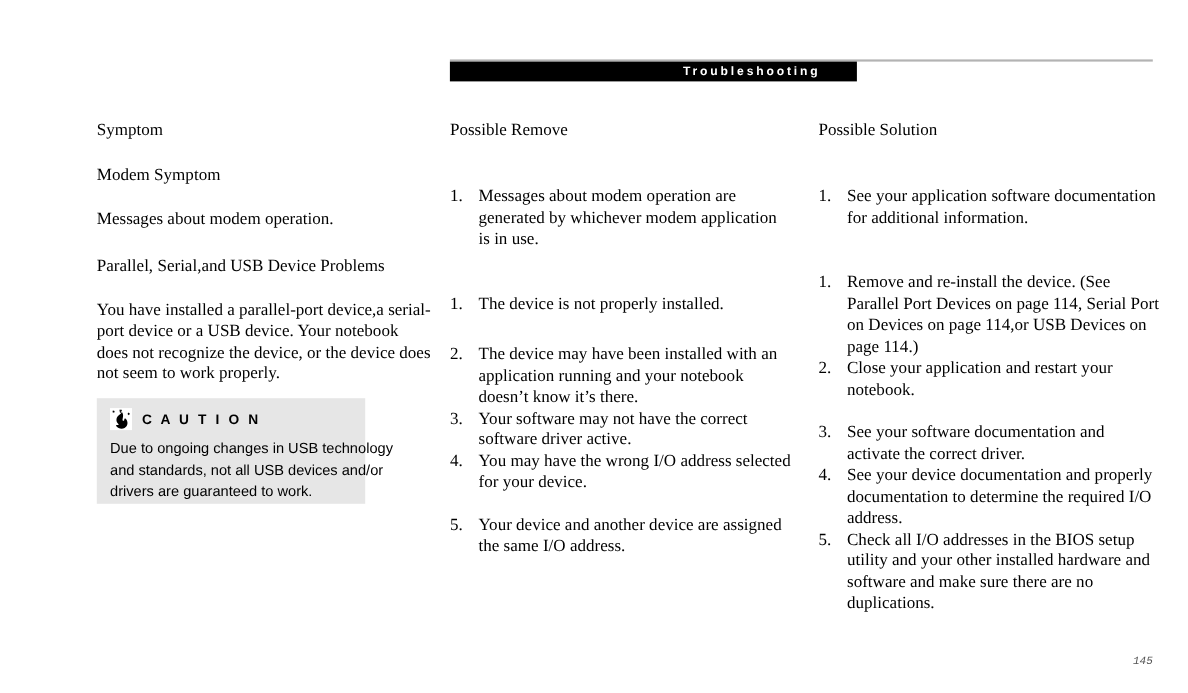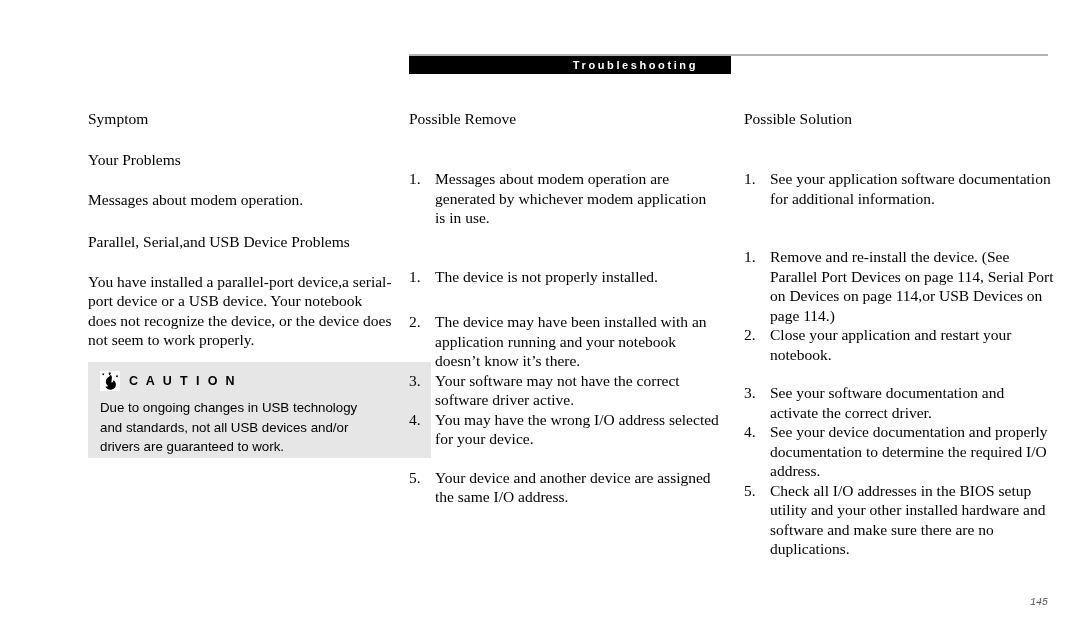--- a/index.html
+++ b/index.html
@@ -40,21 +40,21 @@
     left: 409px;
     top: 54px;
     width: 639px;
     height: 2px;
     background: #b3b3b3;
   }
   #section-banner {
     position: absolute;
     left: 409px;
     top: 56px;
-    width: 322px;
+    width: 370px;
     height: 18px;
     background: #000000;
   }
   #section-banner-label {
     position: absolute;
     right: 33px;
     top: 2px;
     font-family: "Liberation Sans", "DejaVu Sans", sans-serif;
     font-size: 11px;
     font-weight: bold;
@@ -116,21 +116,21 @@
   }
   .li-gap-lg  { margin-top: 26px; }
   .li-gap-md  { margin-top: 19px; }
   .li-gap-sm  { margin-top: 0px; }
 
   
   #caution-box {
     position: absolute;
     left: 88px;
     top: 362px;
-    width: 343px;
+    width: 244px;
     height: 96px;
     background: #e6e6e6;
   }
   #caution-head {
     position: absolute;
     left: 12px;
     top: 9px;
     height: 20px;
     display: flex;
     align-items: center;
@@ -177,21 +177,21 @@
 <div id="page-header">
   <div id="header-rule"></div>
   <div id="section-banner">
     <div id="section-banner-label">Troubleshooting</div>
   </div>
 </div>
 
 <div class="column" id="col-symptom">
   <div class="col-heading">Symptom</div>
 
-  <div class="sym-subheading">Your Problems</div>
+  <div class="sym-subheading">Modem Symptom</div>
   <div class="sym-para">Messages about modem operation.</div>
 
   <div class="sym-subheading sym-block-gap">Parallel, Serial,and USB Device Problems</div>
   <div class="sym-para">You have installed a parallel-port device,a  serial-port device or a USB device. Your notebook does not recognize the device, or the device does not seem to work properly.</div>
 </div>
 
 <div id="caution-box">
   <div id="caution-head">
     <span id="caution-icon">
       <svg width="20" height="20" viewBox="0 0 20 20" aria-hidden="true">

